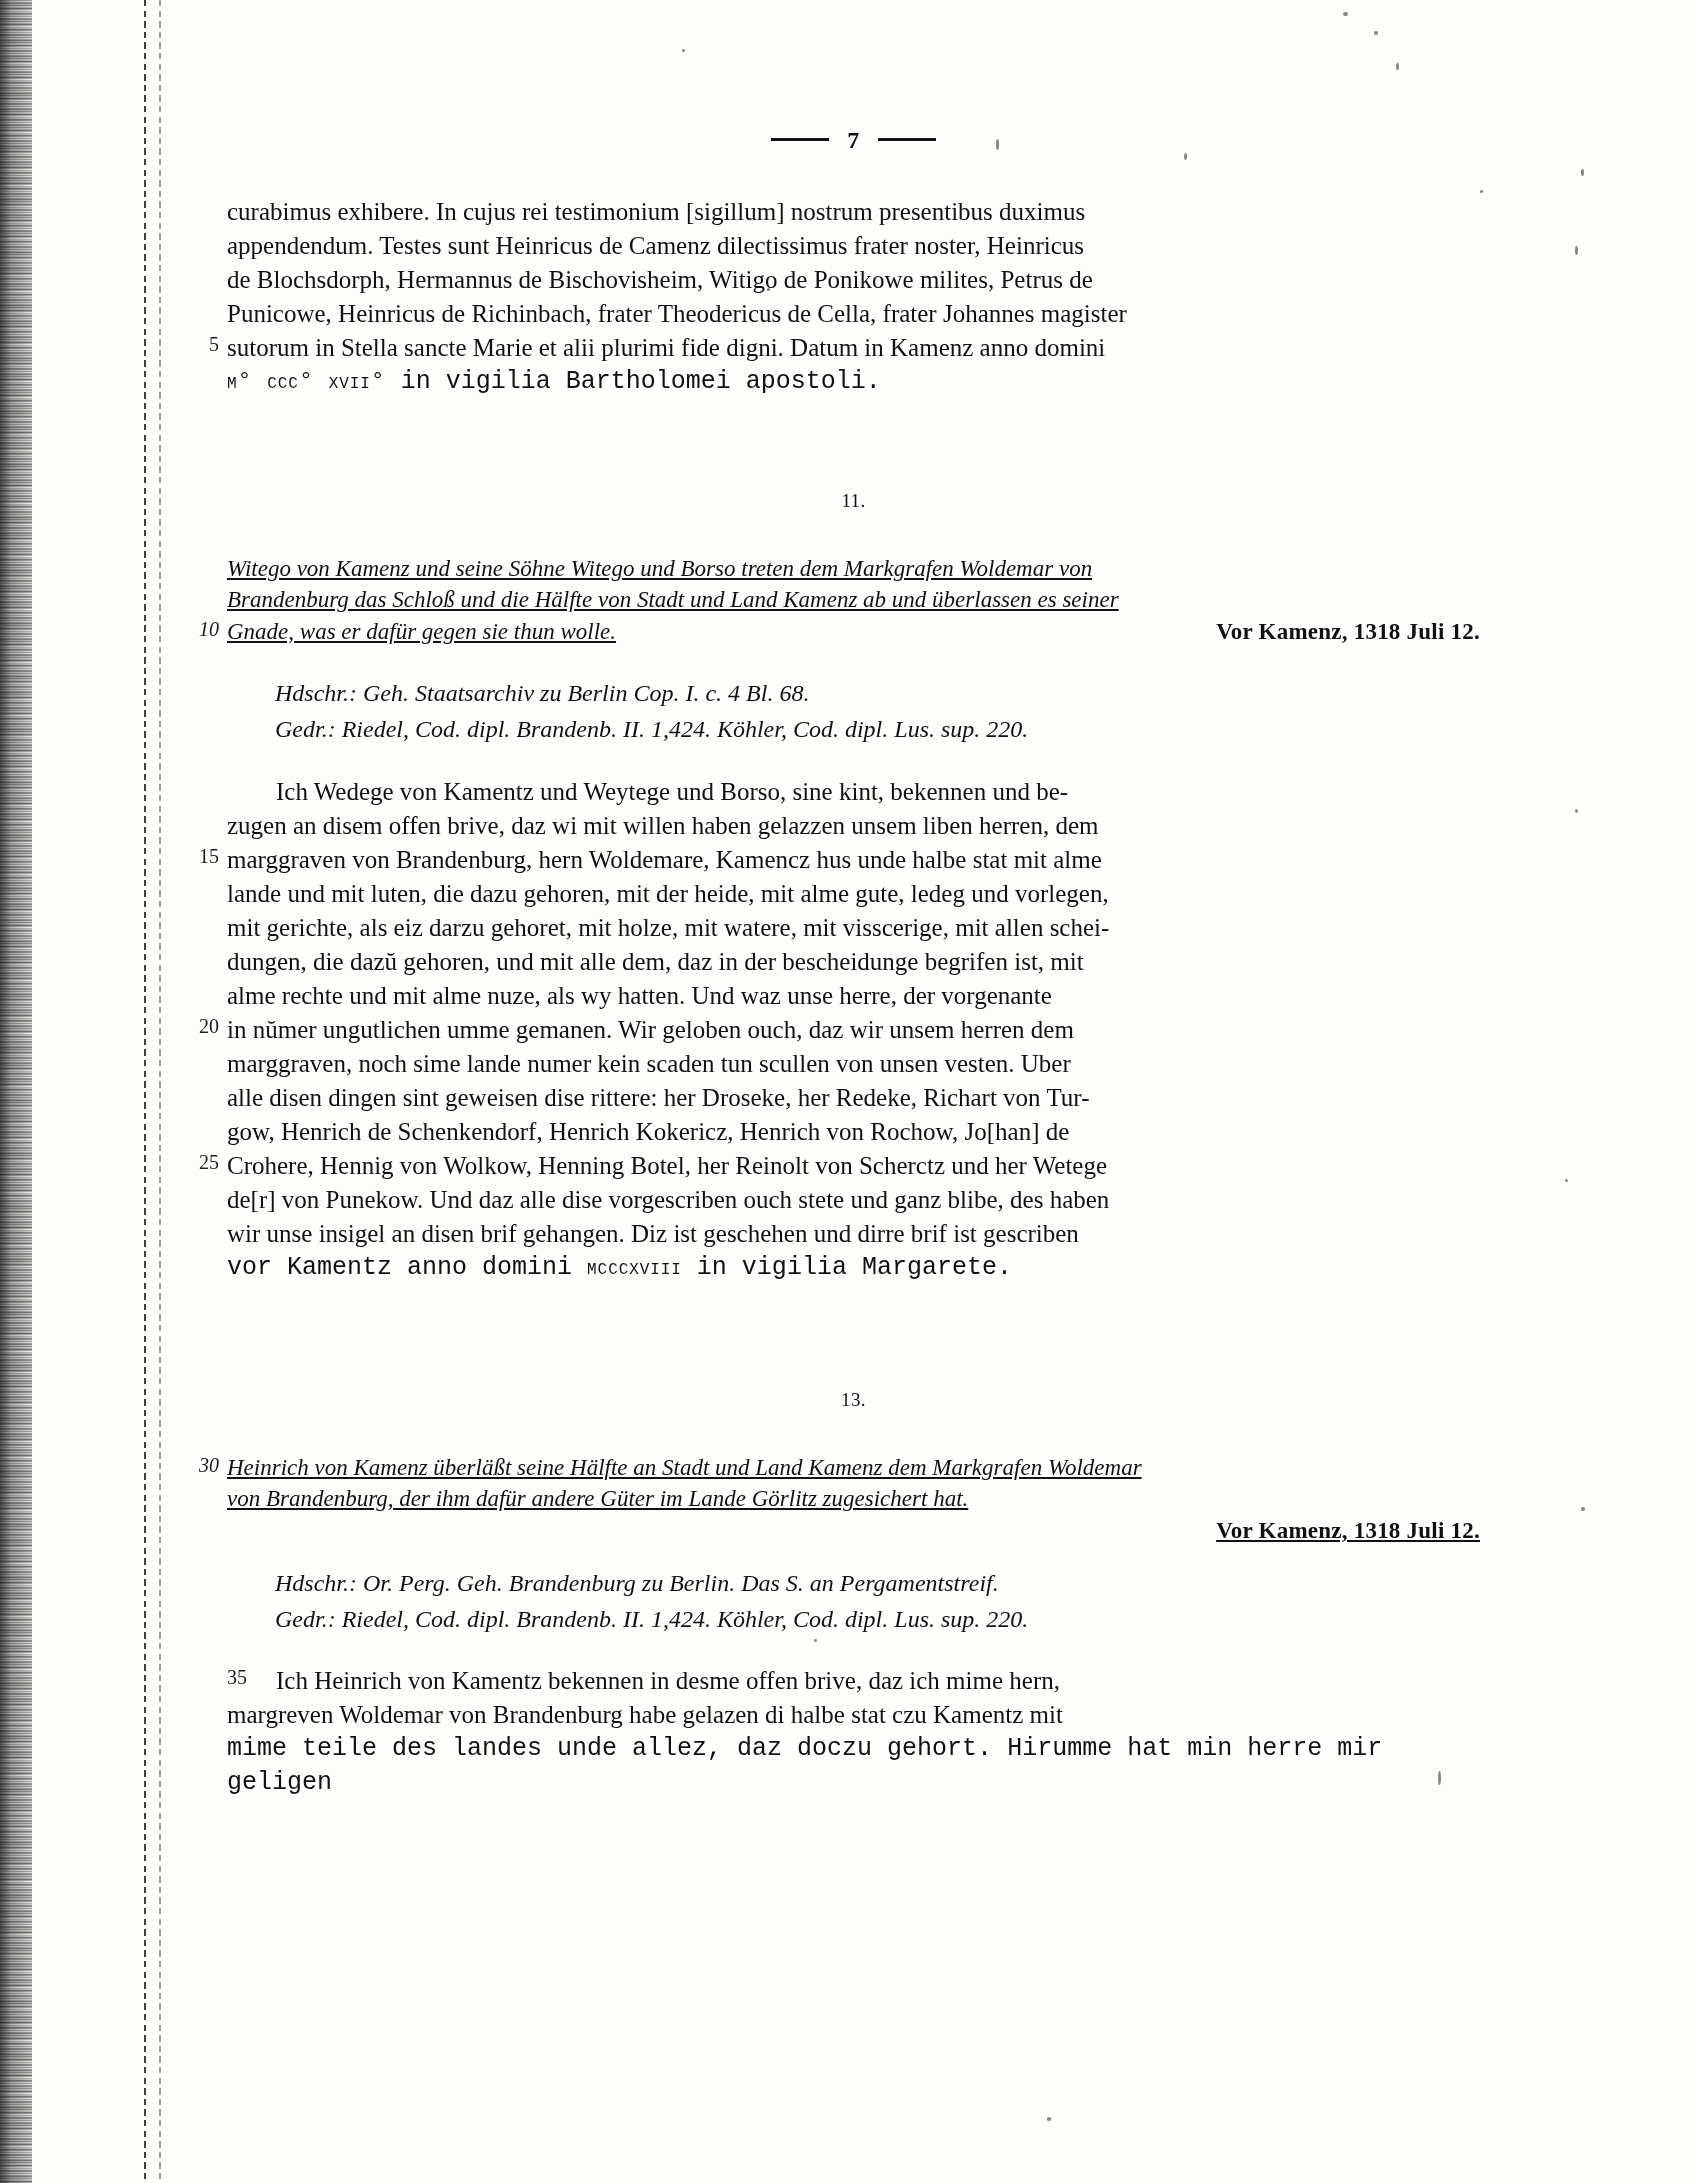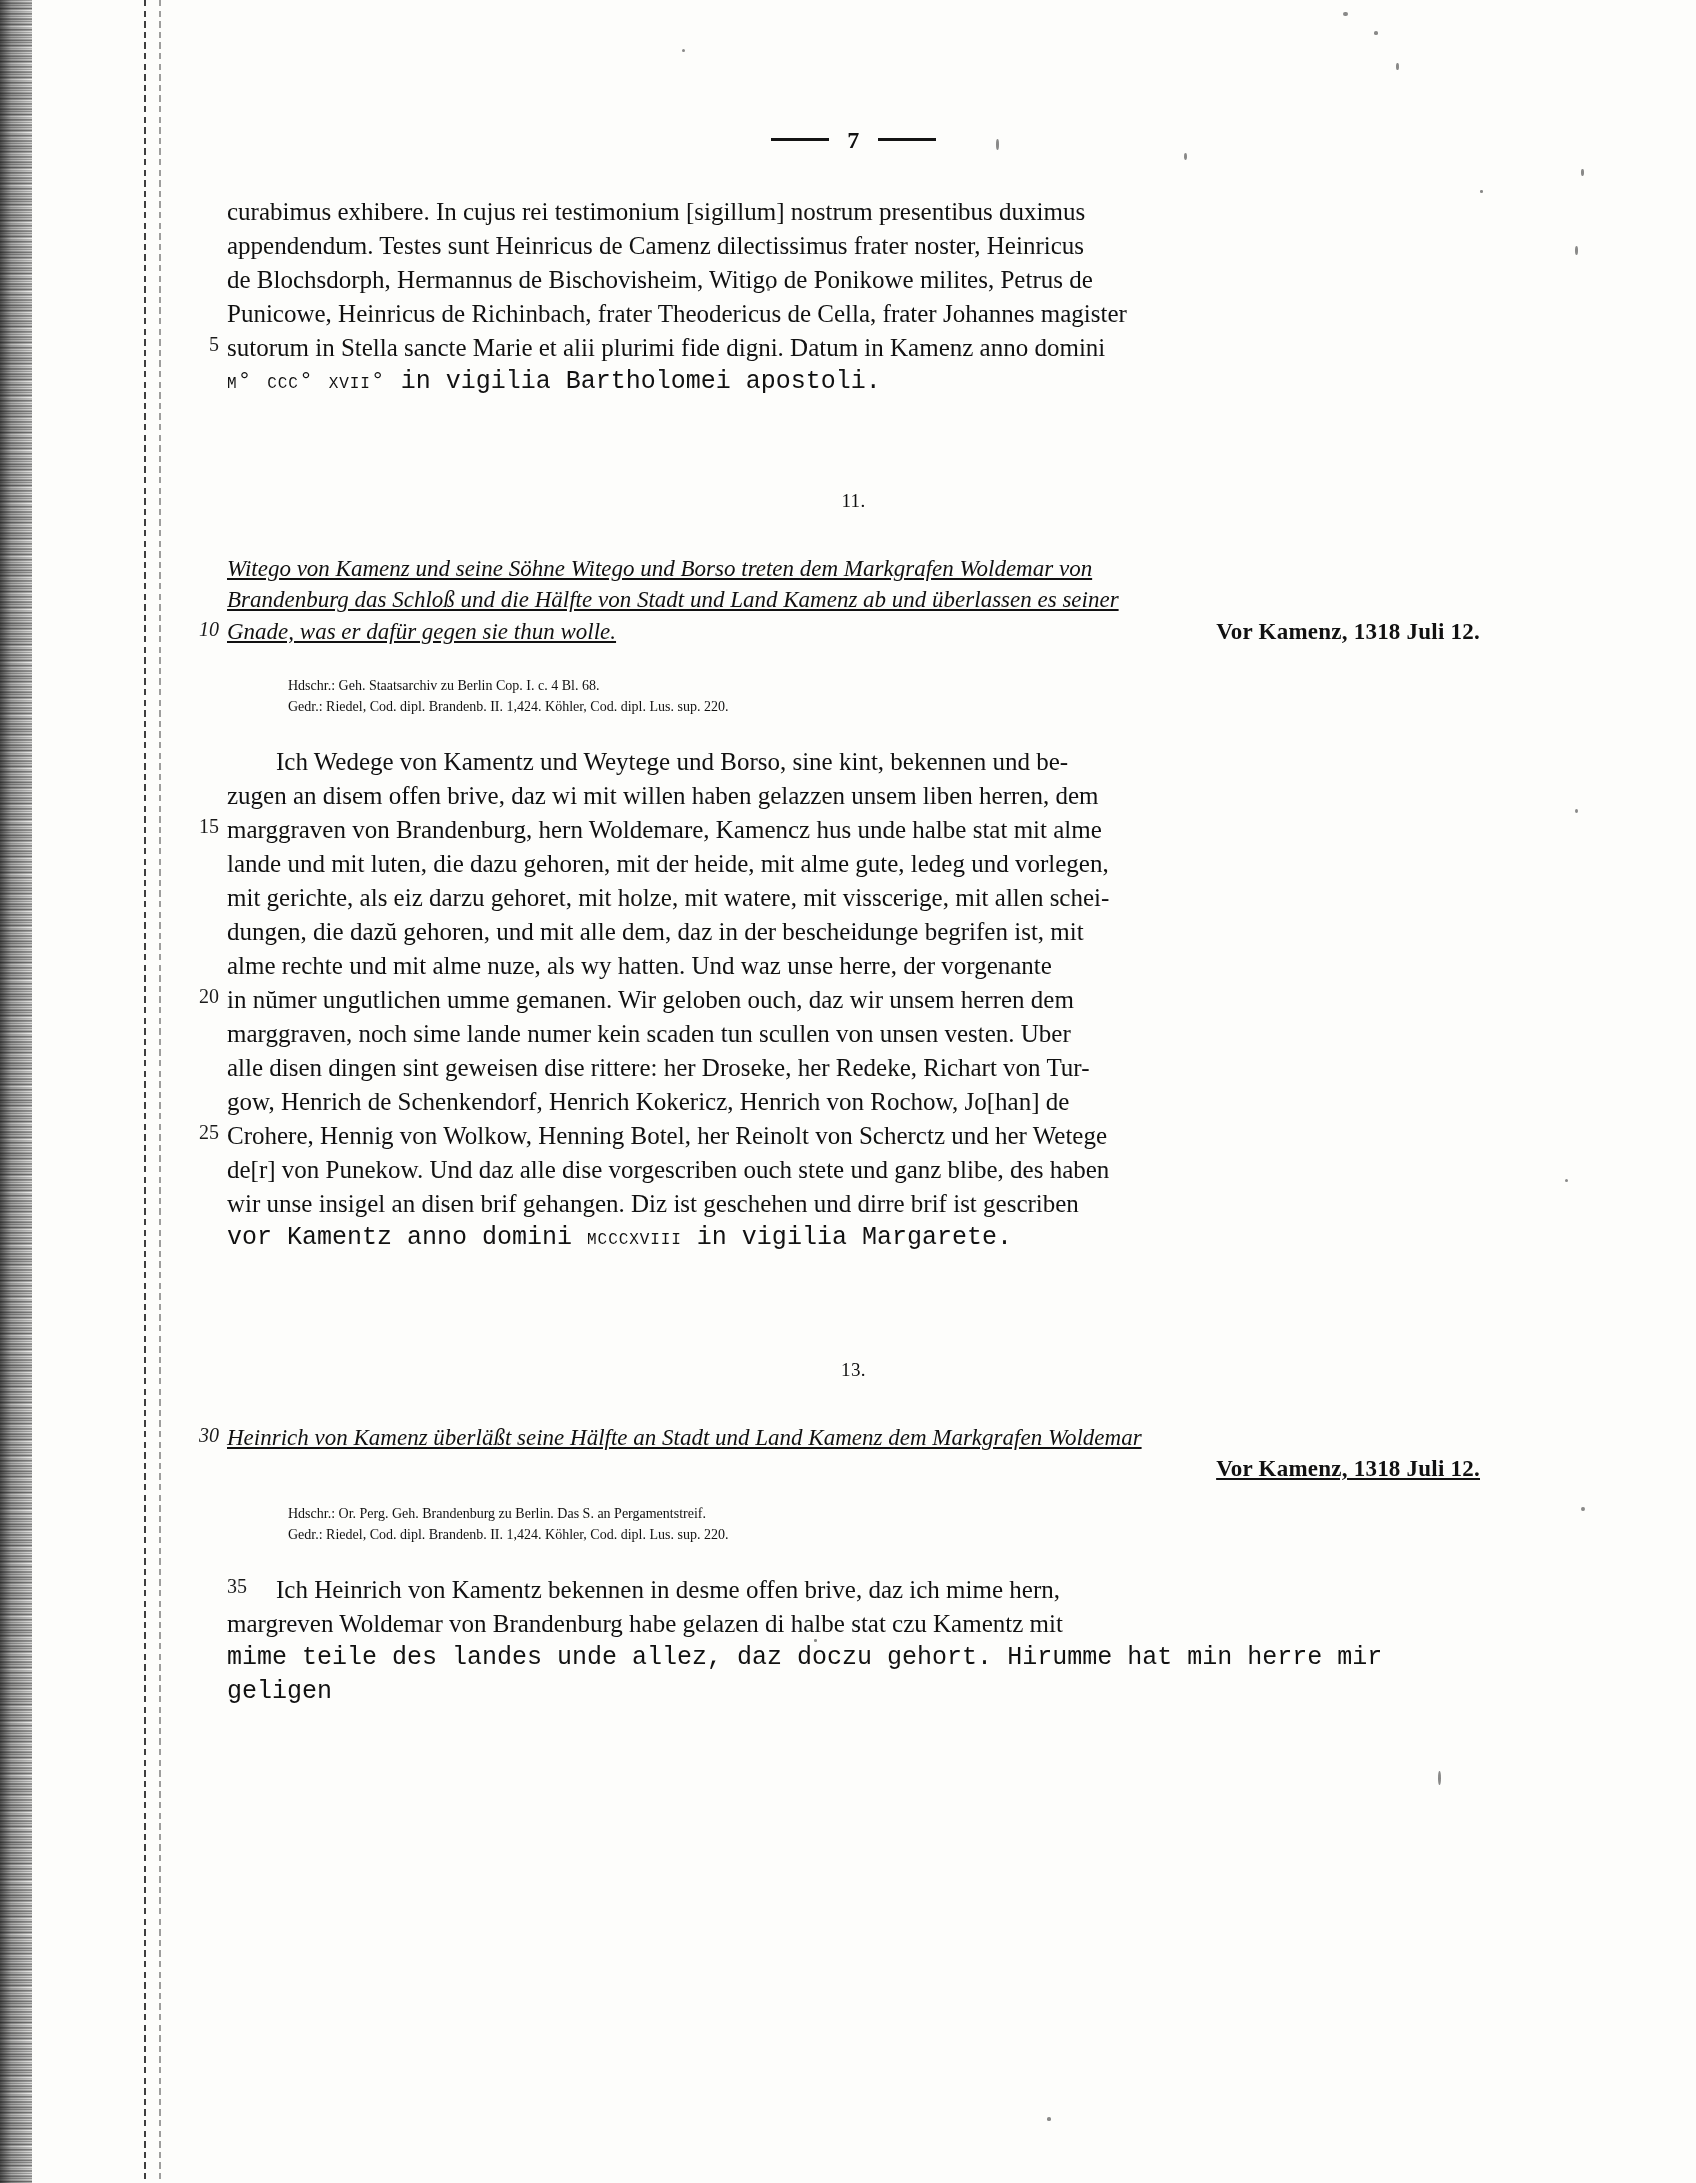--- a/index.html
+++ b/index.html
@@ -164,23 +164,24 @@
     display: block;
     text-align: right;
     font-style: normal;
     font-weight: bold;
     font-size: 23px;
     letter-spacing: .01em;
   }
 
   
   .apparatus {
-    font-size: 14px;
+    font-style: italic;
+    font-size: 24px;
     line-height: 1.5;
-    margin-left: 61px;
+    margin-left: 48px;
   }
   .apparatus p { margin: 0; }
 
   
   .sp-xl { height: 63px; }
   .sp-l  { height: 41px; }
   .sp-m  { height: 27.5px; }
   .sp-s  { height: 18px; }
 </style>
 </head>
@@ -291,20 +292,21 @@
 
     <div class="section-number">13.</div>
 
     <div class="sp-l"></div>
 
     <div class="regest">
       <p>
         <span class="lineno">30</span>
         <span>Heinrich von Kamenz überläßt seine Hälfte an Stadt und Land Kamenz dem Markgrafen Woldemar</span>
       </p>
+      <p>von Brandenburg, der ihm dafür andere Güter im Lande Görlitz zugesichert hat.</p>
       <p>
         <span class="datum-block">Vor Kamenz, 1318 Juli 12.</span>
       </p>
     </div>
 
     <div class="sp-s"></div>
 
     <div class="apparatus">
       <p>Hdschr.: Or. Perg. Geh. Brandenburg zu Berlin.   Das S. an Pergamentstreif.</p>
       <p>Gedr.: Riedel, Cod. dipl. Brandenb. II. 1,424.   Köhler, Cod. dipl. Lus. sup. 220.</p>

